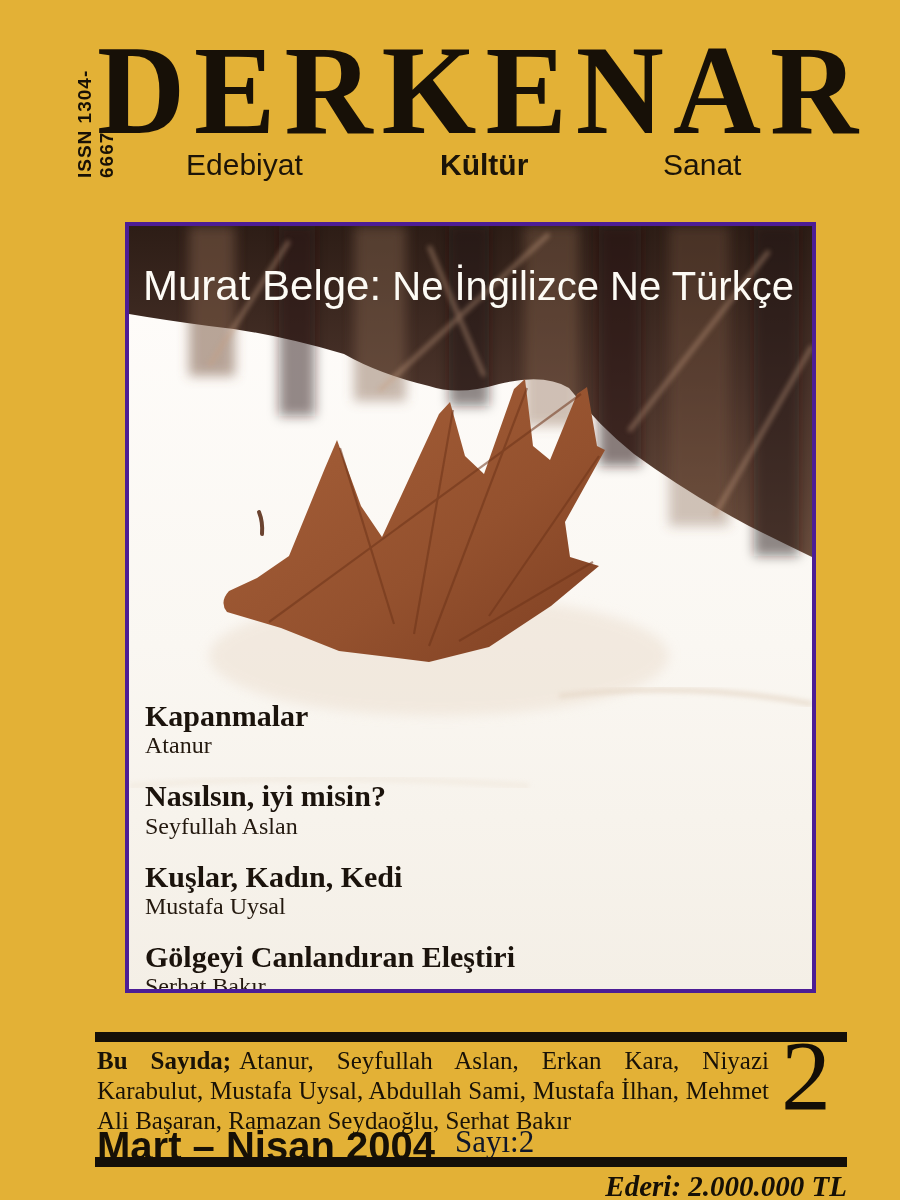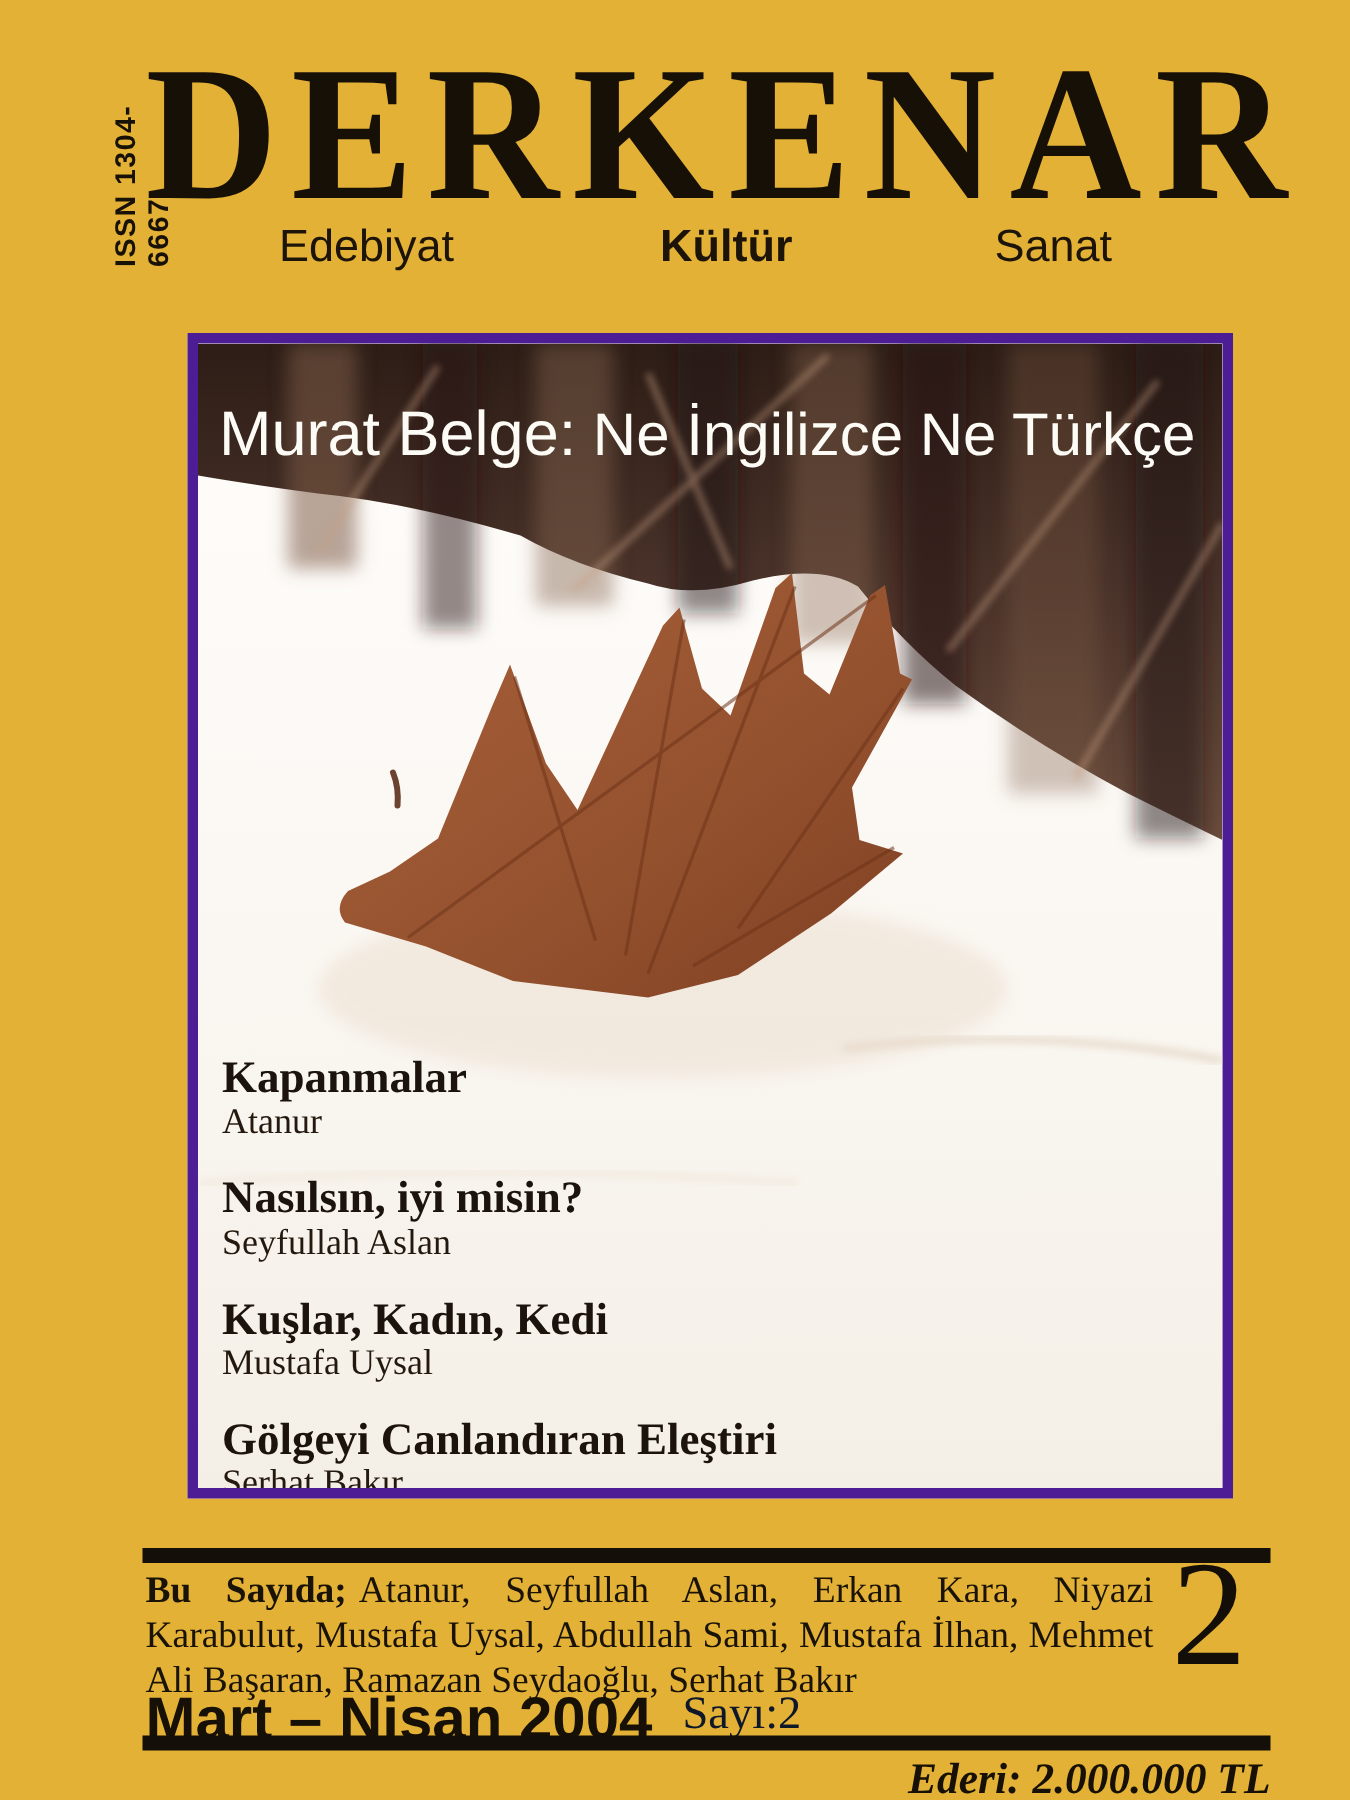--- a/index.html
+++ b/index.html
@@ -15,21 +15,21 @@
         font-family:"Liberation Serif",serif;font-weight:bold;
         font-size:122px;line-height:1.0;letter-spacing:9px;color:#171007;
         transform:scaleY(1.05);transform-origin:left top;white-space:nowrap;}
   .subtitles{position:absolute;top:148px;left:0;width:756px;height:40px;
         font-family:"Liberation Sans",sans-serif;font-size:30px;color:#1c1408;}
   .subtitles span{position:absolute;top:0;}
   .sub-1{left:186px;} .sub-2{left:440px;font-weight:bold;} .sub-3{left:663px;}
 
   
   .photo-frame{position:absolute;left:125px;top:222px;width:683px;height:763px;
-        border:7px solid #4c1d95;background:#faf8f4;overflow:hidden;}
+        border:4px solid #4c1d95;background:#faf8f4;overflow:hidden;}
   .photo-art{position:absolute;left:0;top:0;width:683px;height:763px;display:block;}
 
   .headline{position:absolute;left:14px;top:36px;width:660px;white-space:nowrap;
         font-family:"Liberation Sans",sans-serif;color:#fdfbf5;}
   .headline .hl-name{font-size:42px;letter-spacing:0px;}
   .headline .hl-rest{font-size:40px;}
 
   .articles{position:absolute;left:16px;top:474px;width:420px;}
   .article{margin-bottom:21px;}
   .article .a-title{font-family:"Liberation Serif",serif;font-weight:bold;

